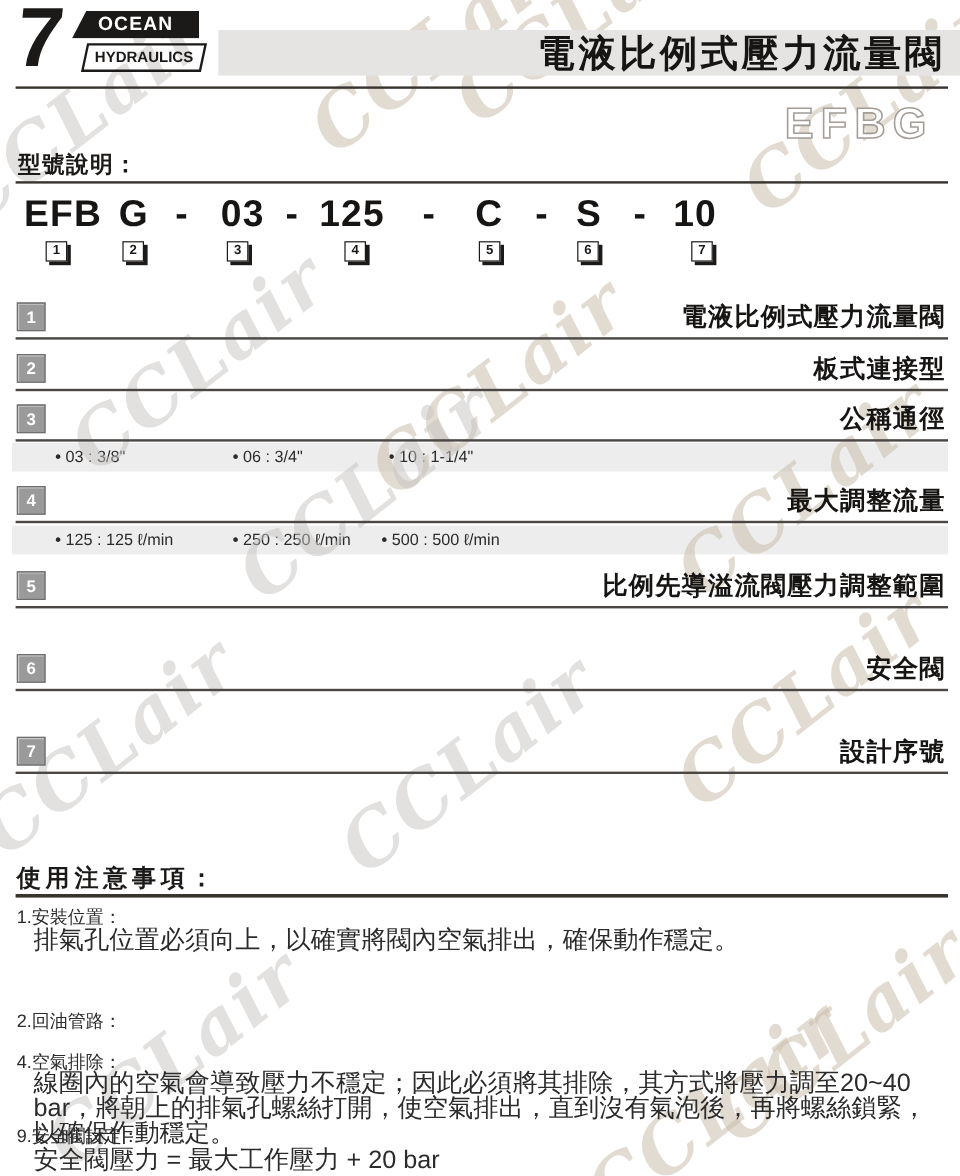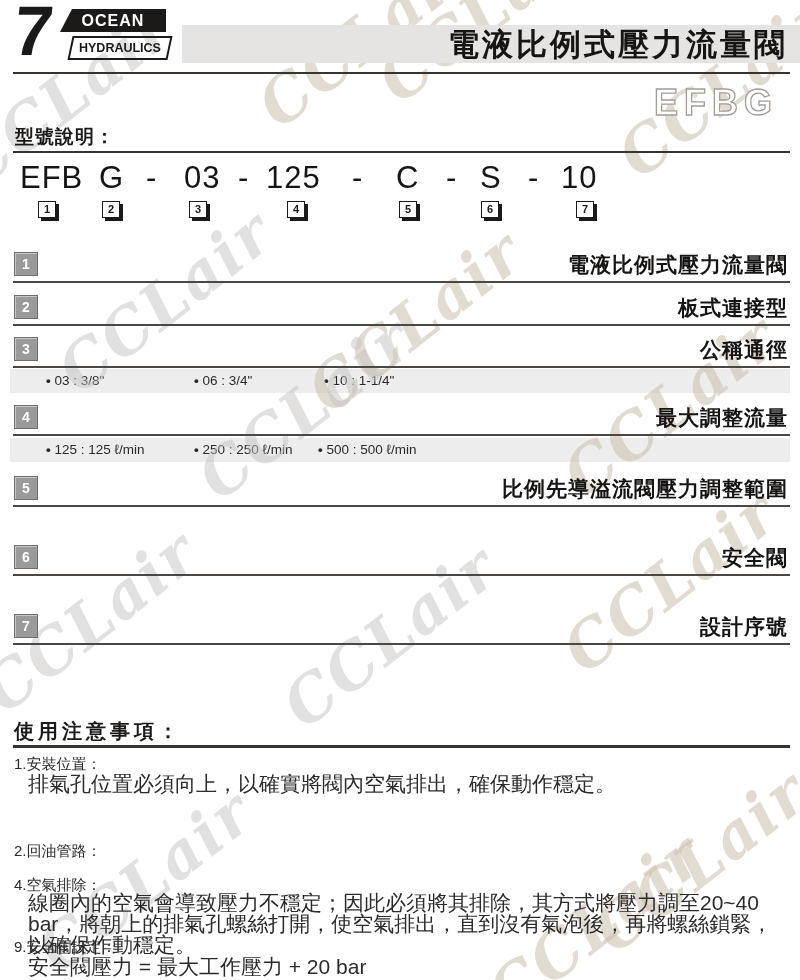--- a/index.html
+++ b/index.html
@@ -34,21 +34,21 @@
   .hr-model{top:151px;}
   .series{position:absolute;top:82px;right:22px;z-index:3;font-size:36px;font-weight:bold;
           letter-spacing:6px;color:#b0aaa3;}
   @supports (-webkit-text-stroke:1px black){
     .series{color:#fff;-webkit-text-stroke:1.3px #a39d96;}
   }
 
   
   .model-heading{position:absolute;left:15px;top:124px;z-index:3;font-size:19px;
                  font-weight:bold;letter-spacing:1px;}
-  .code-seg{position:absolute;top:160px;z-index:3;font-size:31px;font-weight:normal;
+  .code-seg{position:absolute;top:160px;z-index:3;font-size:31px;font-weight:bold;
             letter-spacing:1px;color:#171514;}
   .s0{left:20px}.s1{left:99px}.s2{left:146px}.s3{left:184px}.s4{left:238px}.s5{left:266px}
   .s6{left:352px}.s7{left:396px}.s8{left:446px}.s9{left:480px}.s10{left:528px}.s11{left:561px}
   .mbox{position:absolute;top:201px;width:16px;height:15px;z-index:3;background:#fff;
         border:1.5px solid #1c1a18;box-shadow:3px 3px 0 #1c1a18;font-size:11px;font-weight:bold;
         text-align:center;line-height:15px;}
   .b0{left:38px}.b1{left:102px}.b2{left:189px}.b3{left:287px}.b4{left:399px}.b5{left:481px}.b6{left:576px}
 
   
   .lrow{position:absolute;left:0;width:800px;height:34px;z-index:3;}

